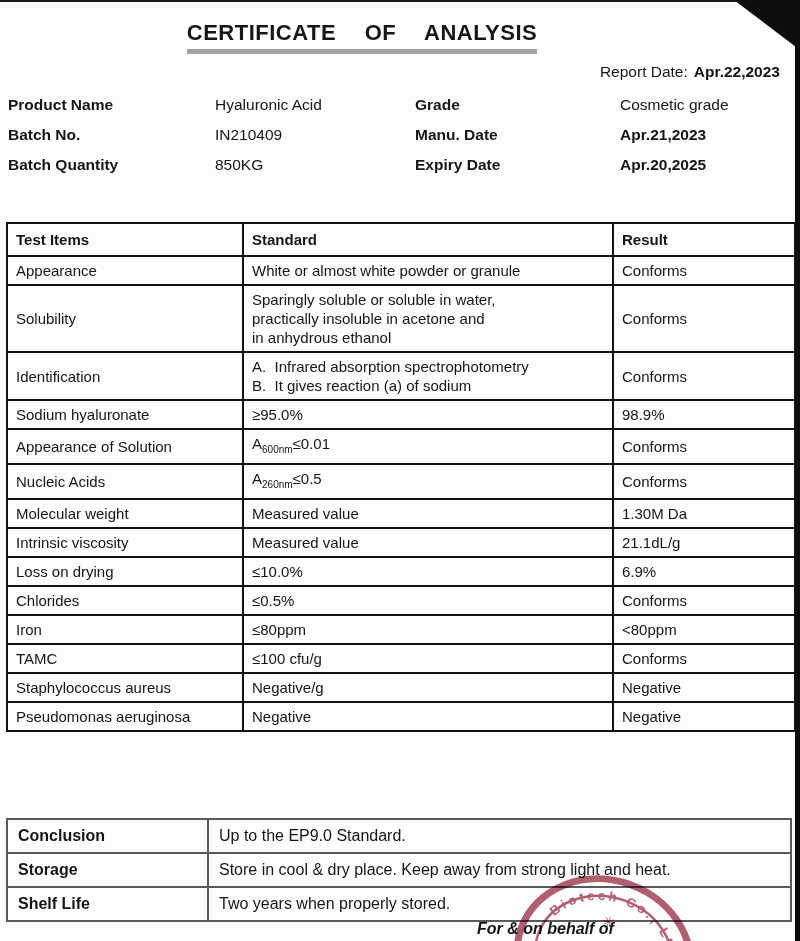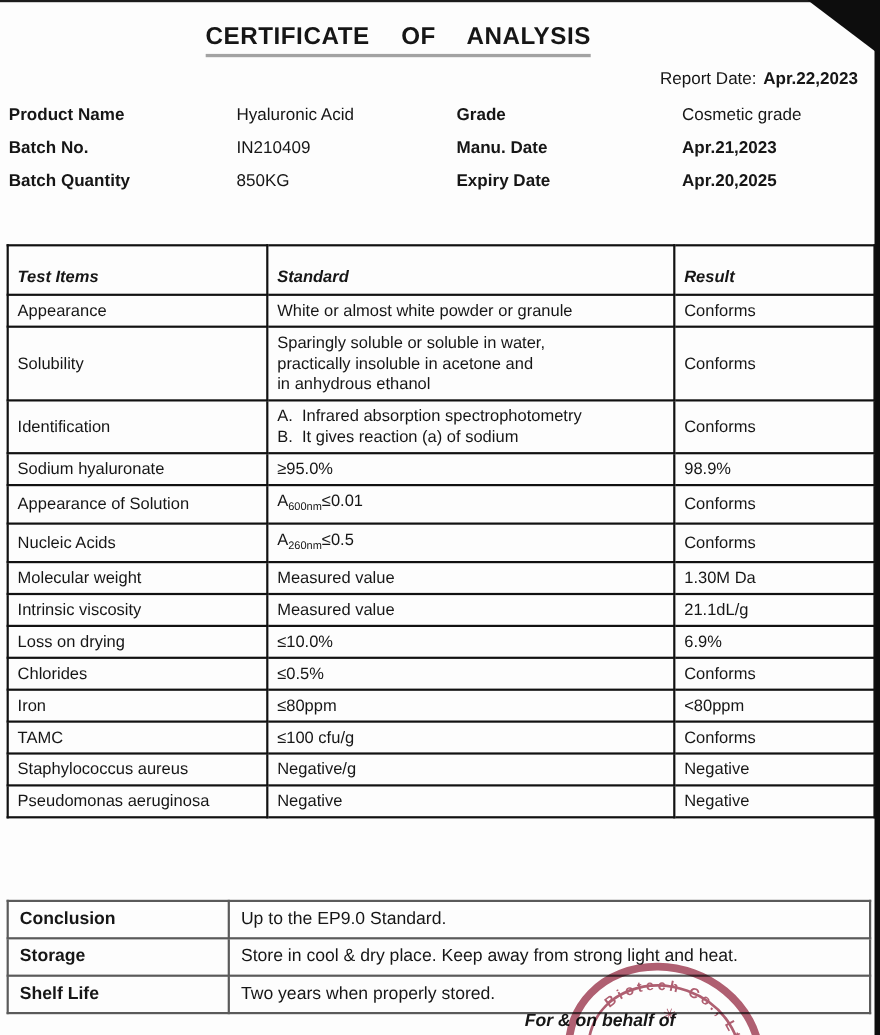--- a/index.html
+++ b/index.html
@@ -22,21 +22,21 @@
 
   
   .title-wrap { position: absolute; top: 20px; left: 0; width: 100%; text-align: center; }
   .title {
     display: inline-block;
     transform: translateX(-38px);
     font-size: 22px;
     font-weight: bold;
     letter-spacing: 0.5px;
     word-spacing: 22px;
-    border-bottom: 3px solid #a3a3a3;
+    border-bottom: 5px solid #a3a3a3;
     padding-bottom: 3px;
   }
 
   
   .report-date { position: absolute; top: 63px; right: 20px; font-size: 15.5px; }
   .report-date .val { font-weight: bold; margin-left: 6px; margin-top: 24px; }
 
   
   .info-grid {
     position: absolute; top: 96px; left: 8px; width: 780px;
@@ -56,21 +56,21 @@
     font-size: 15px;
     table-layout: fixed;
   }
   .main-table th, .main-table td {
     border: 2px solid #111111;
     text-align: left;
     vertical-align: middle;
     padding: 4px 8px;
     line-height: 19px;
   }
-  .main-table th { font-weight: bold; padding-top: 18px; padding-bottom: 6px; font-style: italic; }
+  .main-table th { font-weight: bold; padding-top: 6px; padding-bottom: 6px; }
   .main-table col.c1 { width: 236px; }
   .main-table col.c2 { width: 370px; }
   .main-table col.c3 { width: 182px; }
   .main-table td.std div { white-space: pre-wrap; }
   .main-table sub { font-size: 10px; }
 
   
   .bottom-table {
     position: absolute; top: 818px; left: 6px; width: 786px;
     font-size: 16px;

